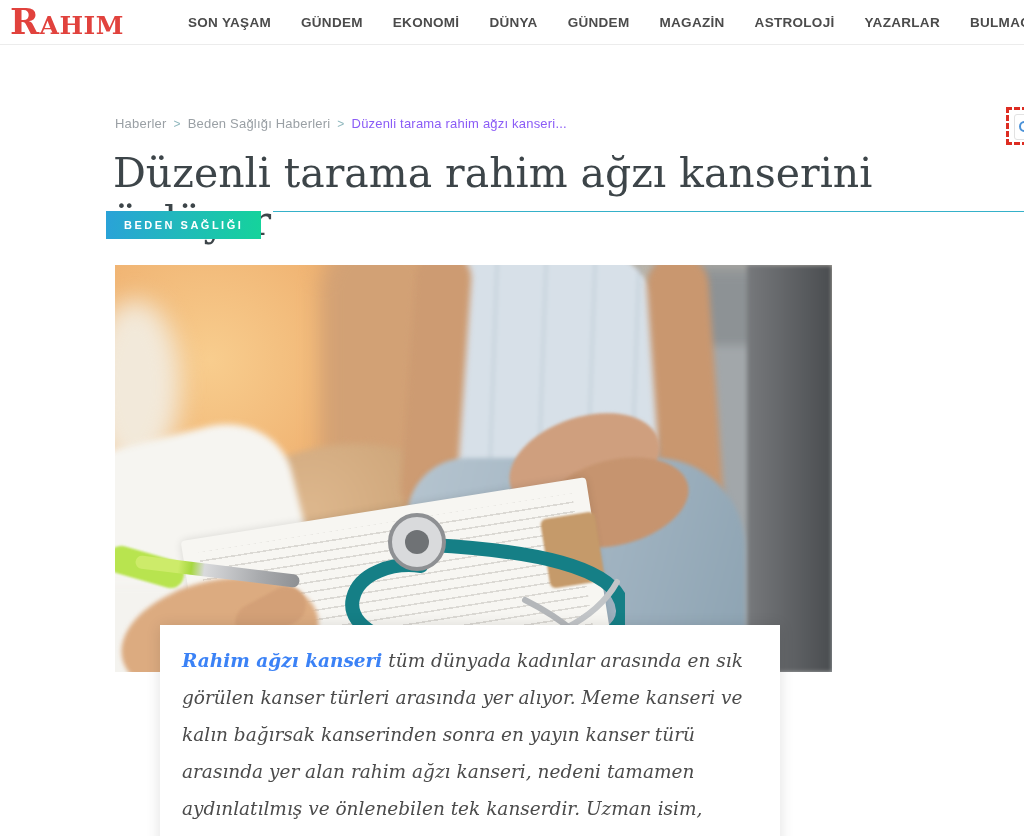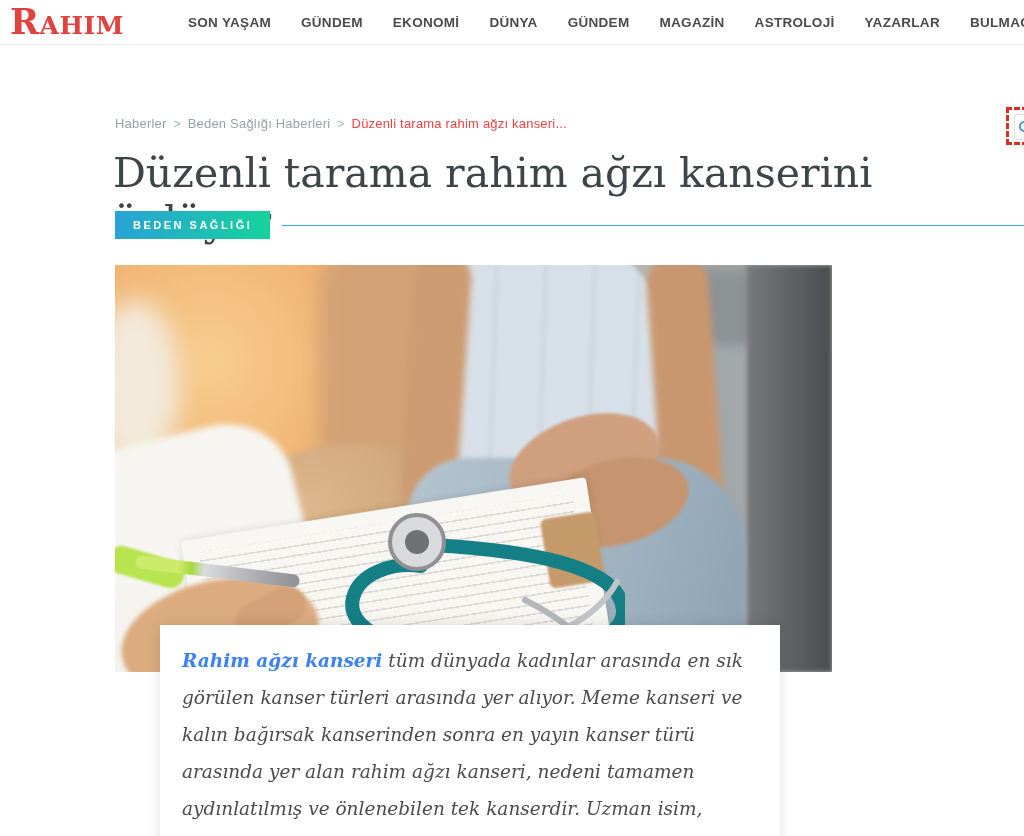--- a/index.html
+++ b/index.html
@@ -32,21 +32,21 @@
   }
 
   
   .breadcrumb {
     position:absolute; left:115px; top:116px;
     font-size:13px; color:#9aa0a5; letter-spacing:0.2px;
     display:flex; gap:7px; align-items:center;
   }
   .crumb { cursor:pointer; }
   .crumb-sep { color:#8fb7bd; font-size:12px; }
-  .crumb-last { color:#ef4444; }
+  .crumb-last { color:#8b5cf6; }
 
   
   .edge-annotation {
     position:absolute; right:-4px; top:107px; width:22px; height:38px;
     border:3px dashed #dd2d22; border-right:none;
     background:#fff;
   }
   .edge-search-btn {
     position:absolute; left:5px; top:4px; width:24px; height:26px;
     border:1px solid #e2e2e2; border-radius:3px; background:#fff;
@@ -57,22 +57,22 @@
     border:2.5px solid #4c92d8; border-radius:50%;
   }
 
   
   .title {
     position:absolute; left:113px; top:149px; width:900px;
     font-family:"DejaVu Serif", serif; font-weight:normal;
     font-size:41px; line-height:48px; color:#3d4549;
   }
   .badge-row {
-    position:absolute; left:115px; top:211px; right:0; height:28px;
-    display:flex; align-items:center;
+    position:absolute; left:106px; top:211px; right:0; height:28px;
+    display:flex; 
   }
   .category-badge {
     height:28px; line-height:28px; padding:0 18px;
     background:linear-gradient(95deg,#2aa2d8 0%,#15d39b 100%);
     color:#fff; font-size:11px; font-weight:bold; letter-spacing:2.5px;
     cursor:pointer; white-space:nowrap;
   }
   .badge-rule { flex:1; height:1px; background:#35b1c9; margin-left:12px; }
 
   

